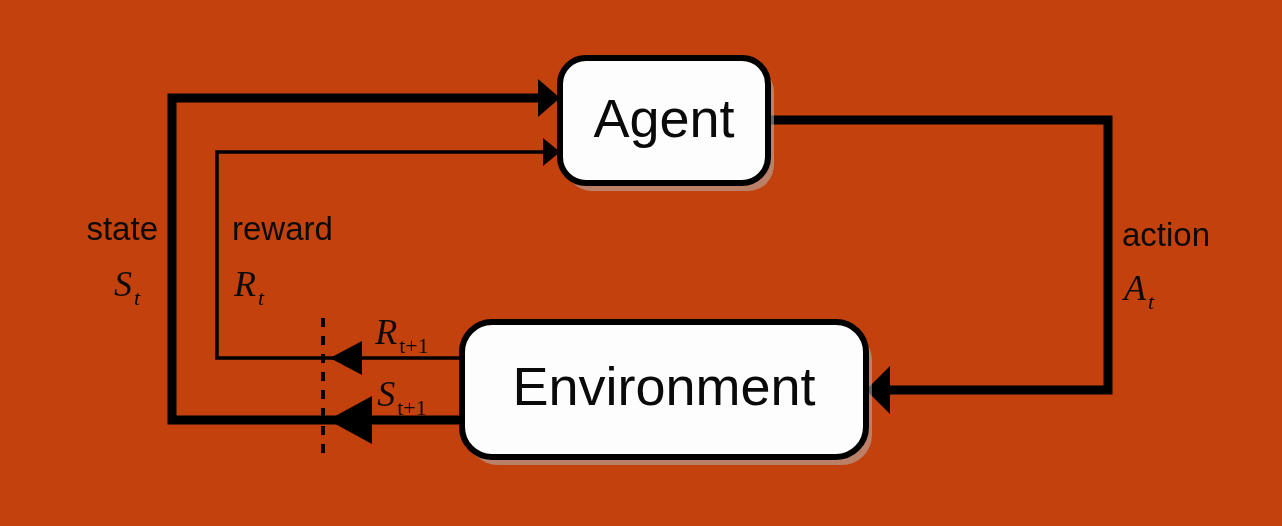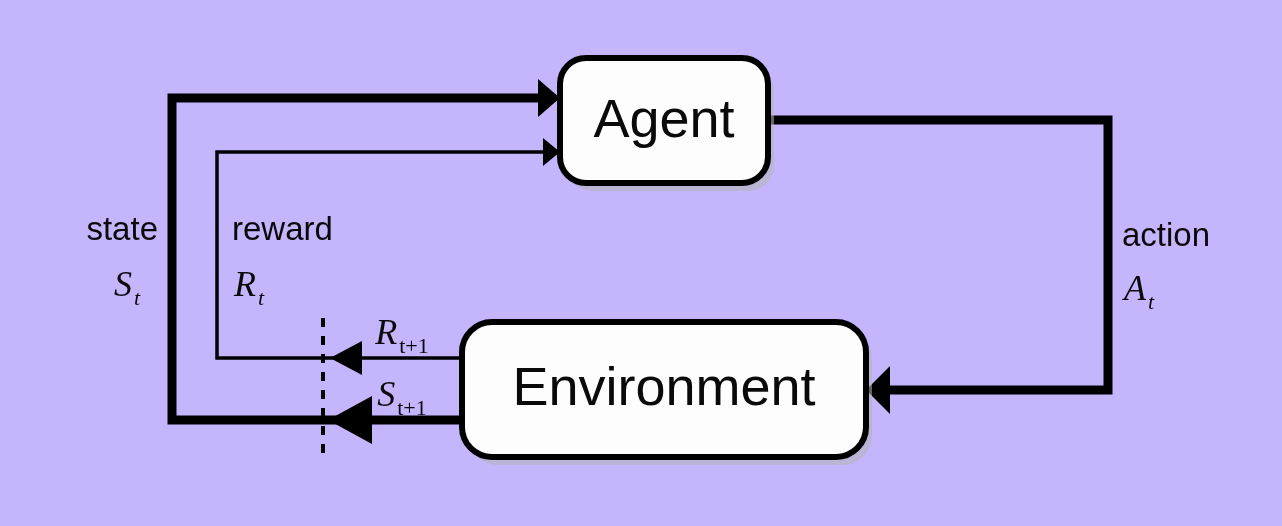--- a/index.html
+++ b/index.html
@@ -7,21 +7,21 @@
     padding: 0;
     background: #ffffff;
   }
   body {
     font-family: "Liberation Sans", sans-serif;
   }
   #canvas {
     position: relative;
     width: 1282px;
     height: 526px;
-    background: #c4b5fd;
+    background: #c2410c;
     overflow: hidden;
   }
   svg#diagram {
     position: absolute;
     left: 0;
     top: 0;
     width: 1282px;
     height: 526px;
     display: block;
   }

